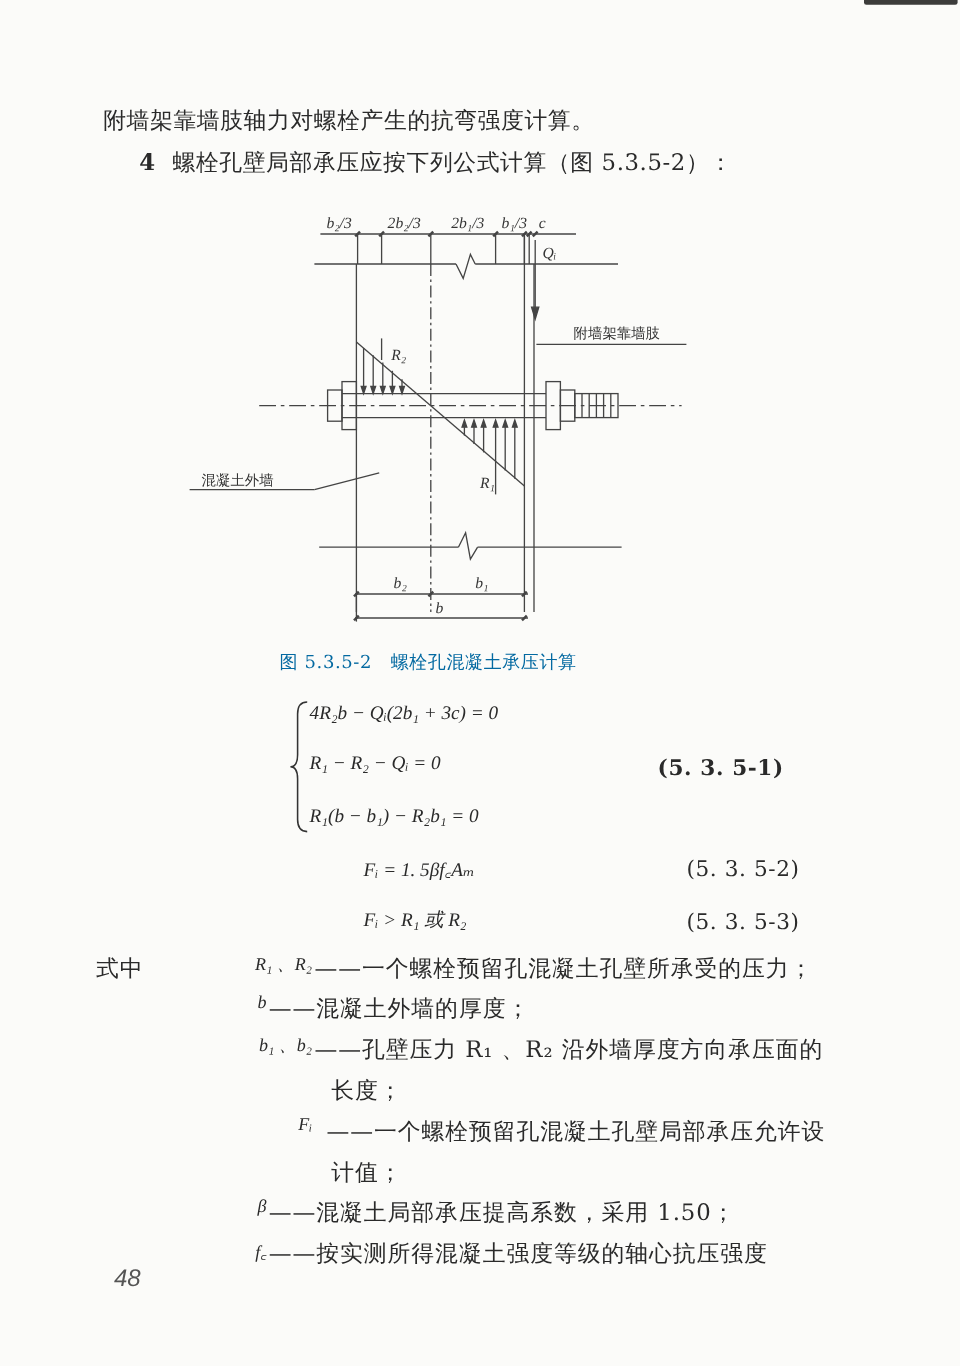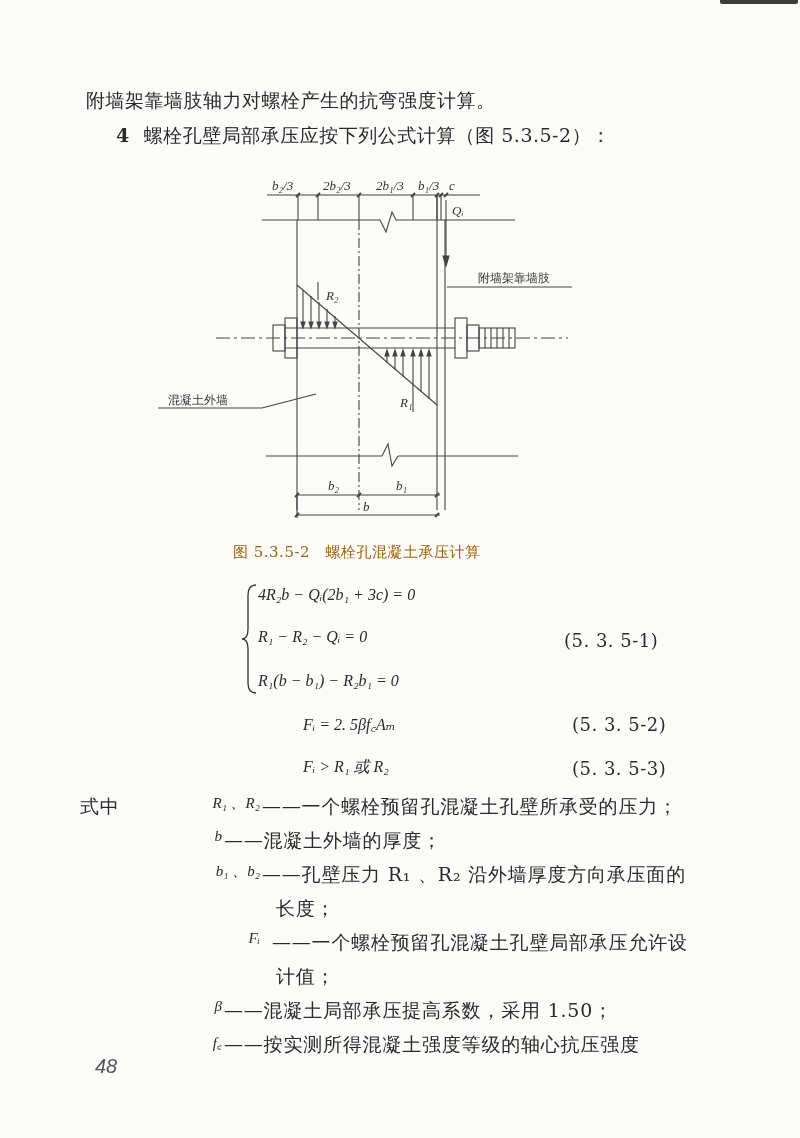--- a/index.html
+++ b/index.html
@@ -7,21 +7,21 @@
     width:800px; height:1138px; position:relative; overflow:hidden;
     background:#fbfbf9;
     font-family:"DejaVu Serif","Liberation Serif",serif;
     color:#2a2a2a;
   }
   .topbar { position:absolute; left:720px; top:0; width:78px; height:4px; background:#1a1a1a; border-radius:0 0 2px 2px; opacity:.85; }
   .para { position:absolute; font-size:19px; letter-spacing:0.5px; white-space:nowrap; }
   .bold-num { font-weight:bold; margin-right:14px; }
   .math { font-family:"Liberation Serif","DejaVu Serif",serif; font-style:italic; }
   .figure { position:absolute; left:150px; top:170px; width:460px; height:360px;text-align:center; }
-  .caption { position:absolute; left:233px; top:543px; font-size:15px; letter-spacing:0.5px; color:#a16207; }
+  .caption { position:absolute; left:233px; top:543px; font-size:15px; letter-spacing:0.5px; color:#0369a1; }
   .eq { position:absolute; font-size:16px; white-space:nowrap; }
   .eqnum { position:absolute; font-size:18px; white-space:nowrap; letter-spacing:0.5px; }
   .brace { position:absolute; left:240px; top:583px; width:18px; height:112px; }
   .def-sym { position:absolute; font-size:15px; white-space:nowrap; text-align:right; }
   .def-txt { position:absolute; font-size:19px; white-space:nowrap; letter-spacing:0.8px; }
   .pagenum { position:absolute; left:95px; top:1055px; font-size:20px; font-style:italic; color:#555; font-family:Liberation Sans, sans-serif; }
   svg text { font-family:"Liberation Serif","DejaVu Serif",serif; }
 </style>
 </head>
 <body>
@@ -159,23 +159,23 @@
 </div>
 
 <div class="caption">图 5.3.5-2　螺栓孔混凝土承压计算</div>
 
 <svg class="brace" viewBox="0 0 18 112">
   <path d="M16,2 Q8,2 8,12 L8,46 Q8,56 2,56 Q8,56 8,66 L8,100 Q8,110 16,110" stroke="#333" stroke-width="1.3" fill="none"></path>
 </svg>
 <div class="eq math" style="left:258px;top:586px;">4R₂b − Qᵢ(2b₁ + 3c) = 0</div>
 <div class="eq math" style="left:258px;top:628px;">R₁ − R₂ − Qᵢ = 0</div>
 <div class="eq math" style="left:258px;top:672px;">R₁(b − b₁) − R₂b₁ = 0</div>
-<div class="eqnum" style="left:564px;top:630px;">(5. 3. 5-1)</div>
-
-<div class="eq math" style="left:303px;top:713px;">Fᵢ = 2. 5βf꜀Aₘ</div>
+<div class="eqnum" style="left:548px;top:630px;font-weight:bold;">(5. 3. 5-1)</div>
+
+<div class="eq math" style="left:303px;top:713px;">Fᵢ = 1. 5βf꜀Aₘ</div>
 <div class="eqnum" style="left:572px;top:714px;">(5. 3. 5-2)</div>
 
 <div class="eq math" style="left:303px;top:757px;">Fᵢ &gt; R₁ 或 R₂</div>
 <div class="eqnum" style="left:572px;top:758px;">(5. 3. 5-3)</div>
 
 <div class="def-txt" style="left:80px;top:794px;">式中</div>
 
 <div class="def-sym math" style="left:140px;width:120px;top:794px;">R₁ 、R₂</div>
 <div class="def-txt" style="left:262px;top:794px;">——一个螺栓预留孔混凝土孔壁所承受的压力；</div>
 

